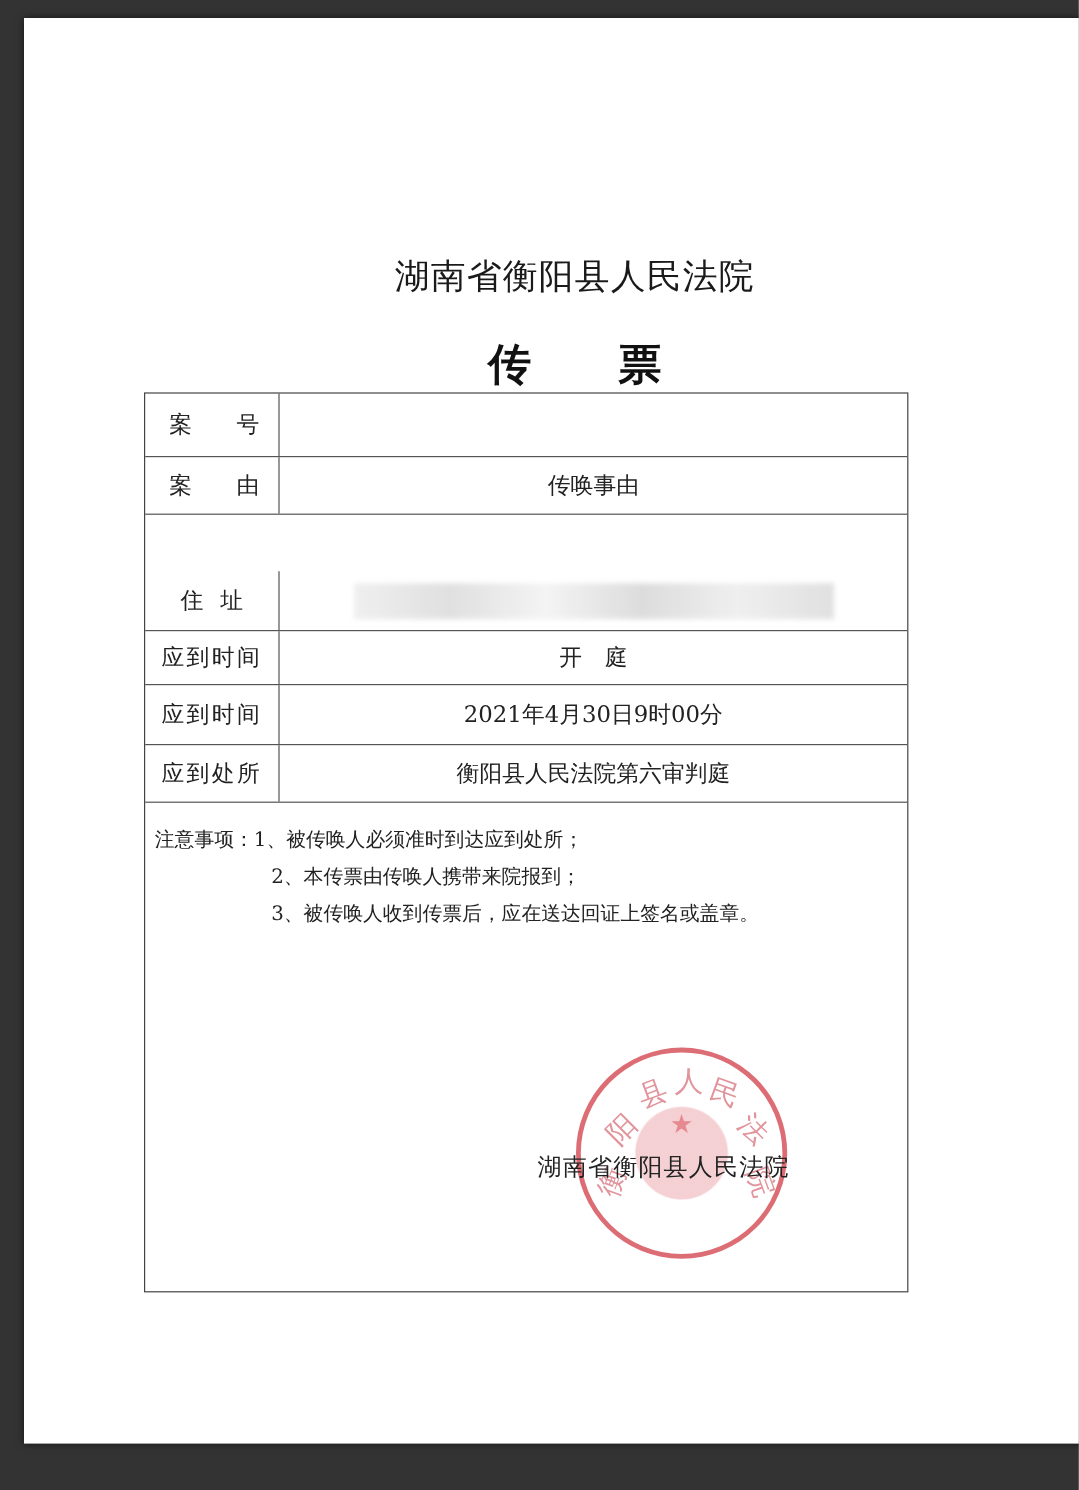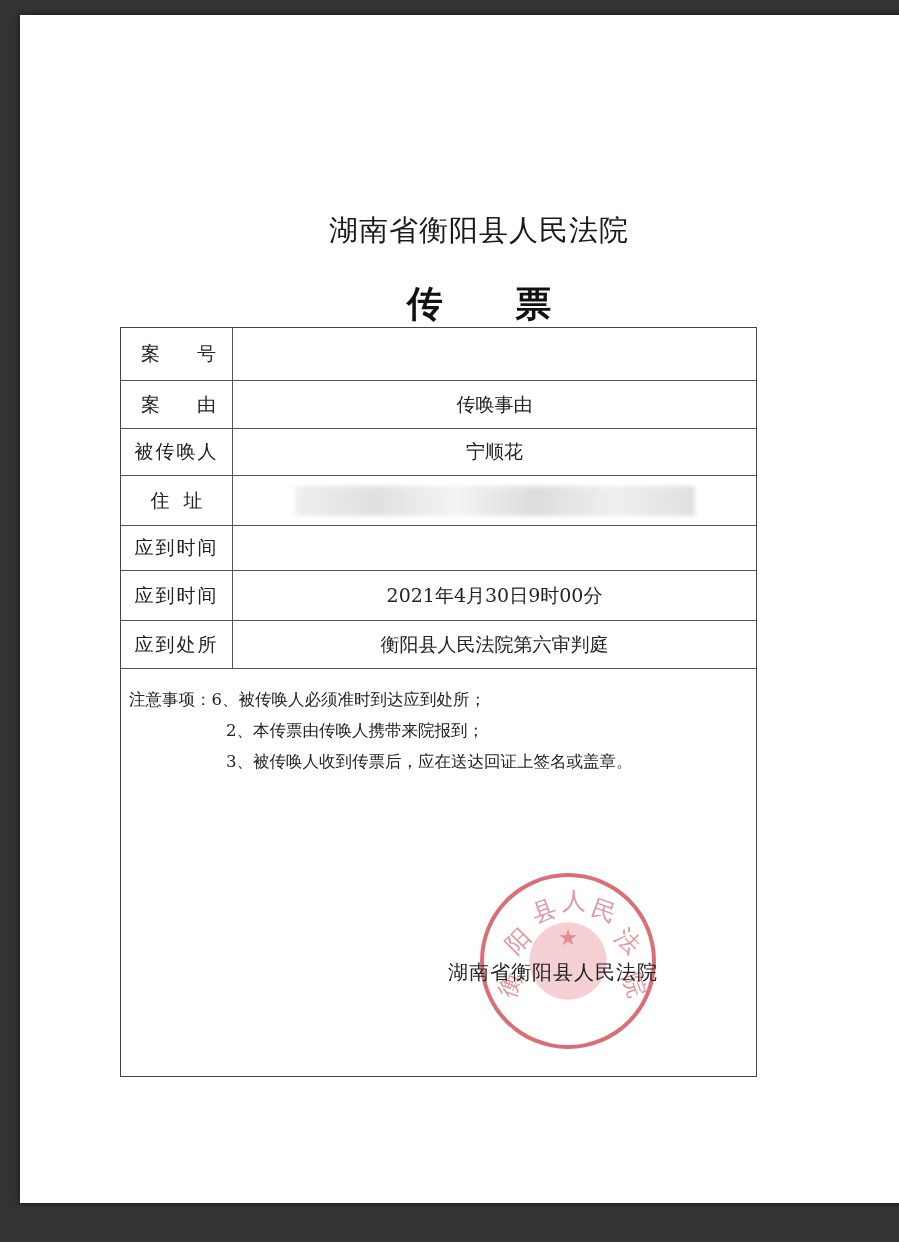--- a/index.html
+++ b/index.html
@@ -101,48 +101,45 @@
         <span>号</span>
       </div>
     </div>
     <div class="row" style="top:53px;height:47px;">
       <div class="lbl spread">
         <span>案</span>
         <span>由</span>
       </div>
       <div class="val">传唤事由</div>
     </div>
-    <div class="row" style="top:101px;height:46px;">
-      <div class="lbl">被传唤人</div>
-      <div class="val">宁顺花</div>
-    </div>
     <div class="row" style="top:148px;height:49px;">
       <div class="lbl" style="justify-content:center;gap:14px;letter-spacing:0;">
         <span>住</span>
         <span>址</span>
       </div>
       <div class="val">
         <div class="blur"></div>
       </div>
     </div>
     <div class="row" style="top:198px;height:44px;">
       <div class="lbl">应到时间</div>
+      <div class="val">开　庭</div>
     </div>
     <div class="row" style="top:243px;height:49px;">
       <div class="lbl">应到时间</div>
       <div class="val">2021年4月30日9时00分</div>
     </div>
     <div class="row" style="top:293px;height:47px;">
       <div class="lbl">应到处所</div>
       <div class="val">衡阳县人民法院第六审判庭</div>
     </div>
 
     <div class="notes">
       <div class="line">
-        <span>注意事项：</span><span>6、被传唤人必须准时到达应到处所；</span>
+        <span>注意事项：</span><span>1、被传唤人必须准时到达应到处所；</span>
       </div>
       <div class="line indent">2、本传票由传唤人携带来院报到；</div>
       <div class="line indent">3、被传唤人收到传票后，应在送达回证上签名或盖章。</div>
     </div>
   </div>
 
   <div class="seal">
     <div class="star">★</div>
     <div class="seal-text">
       <span style="left:14px;top:92px;transform:rotate(-70deg);">衡</span>

